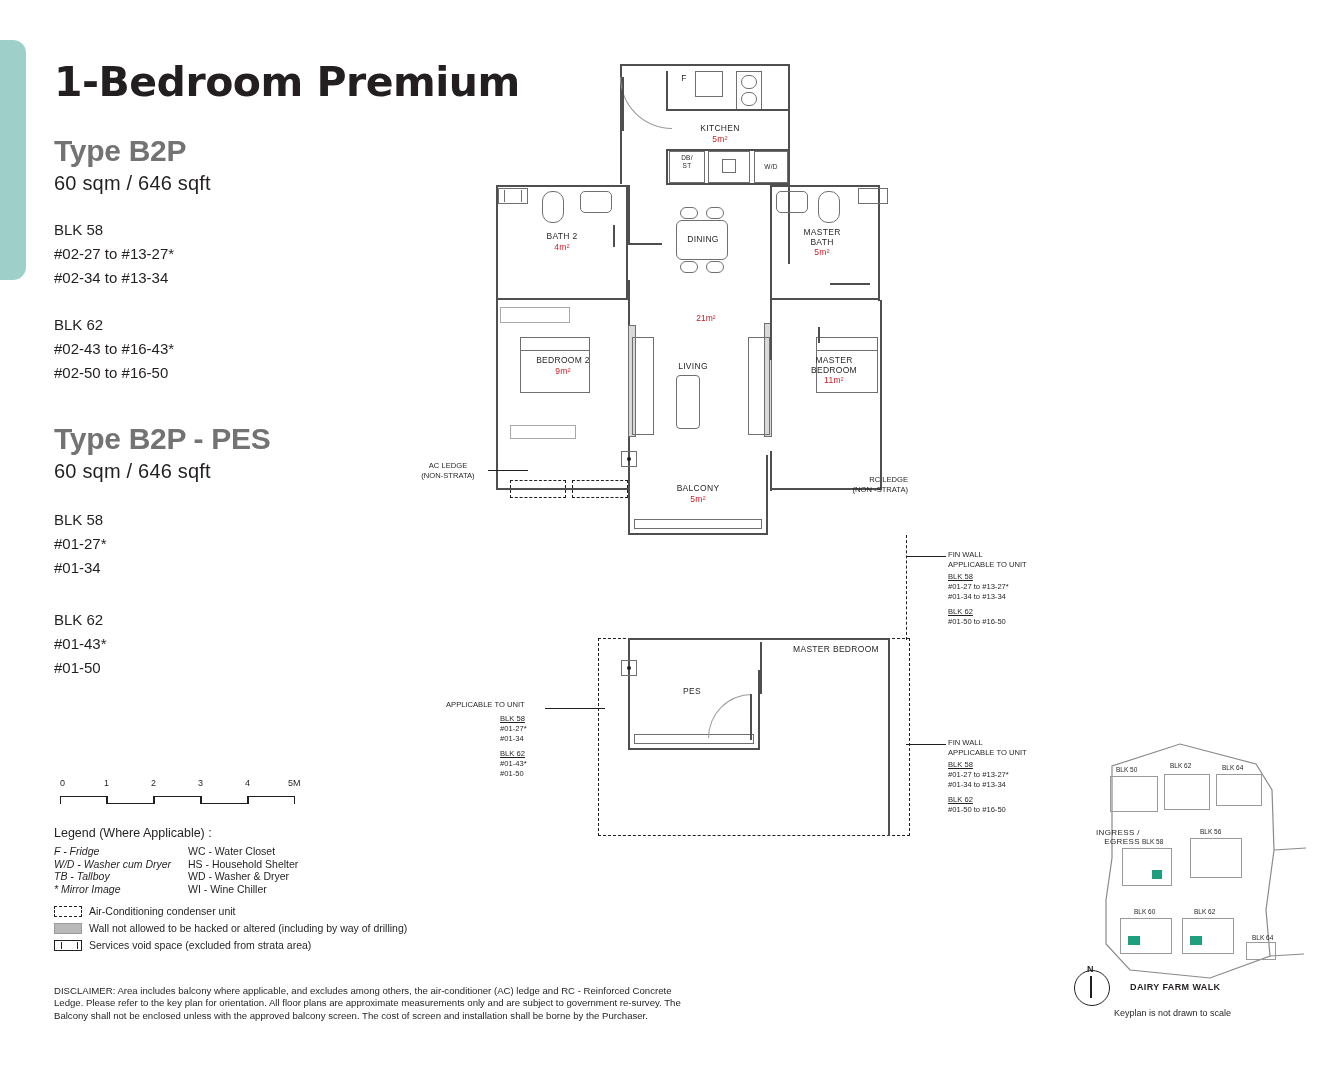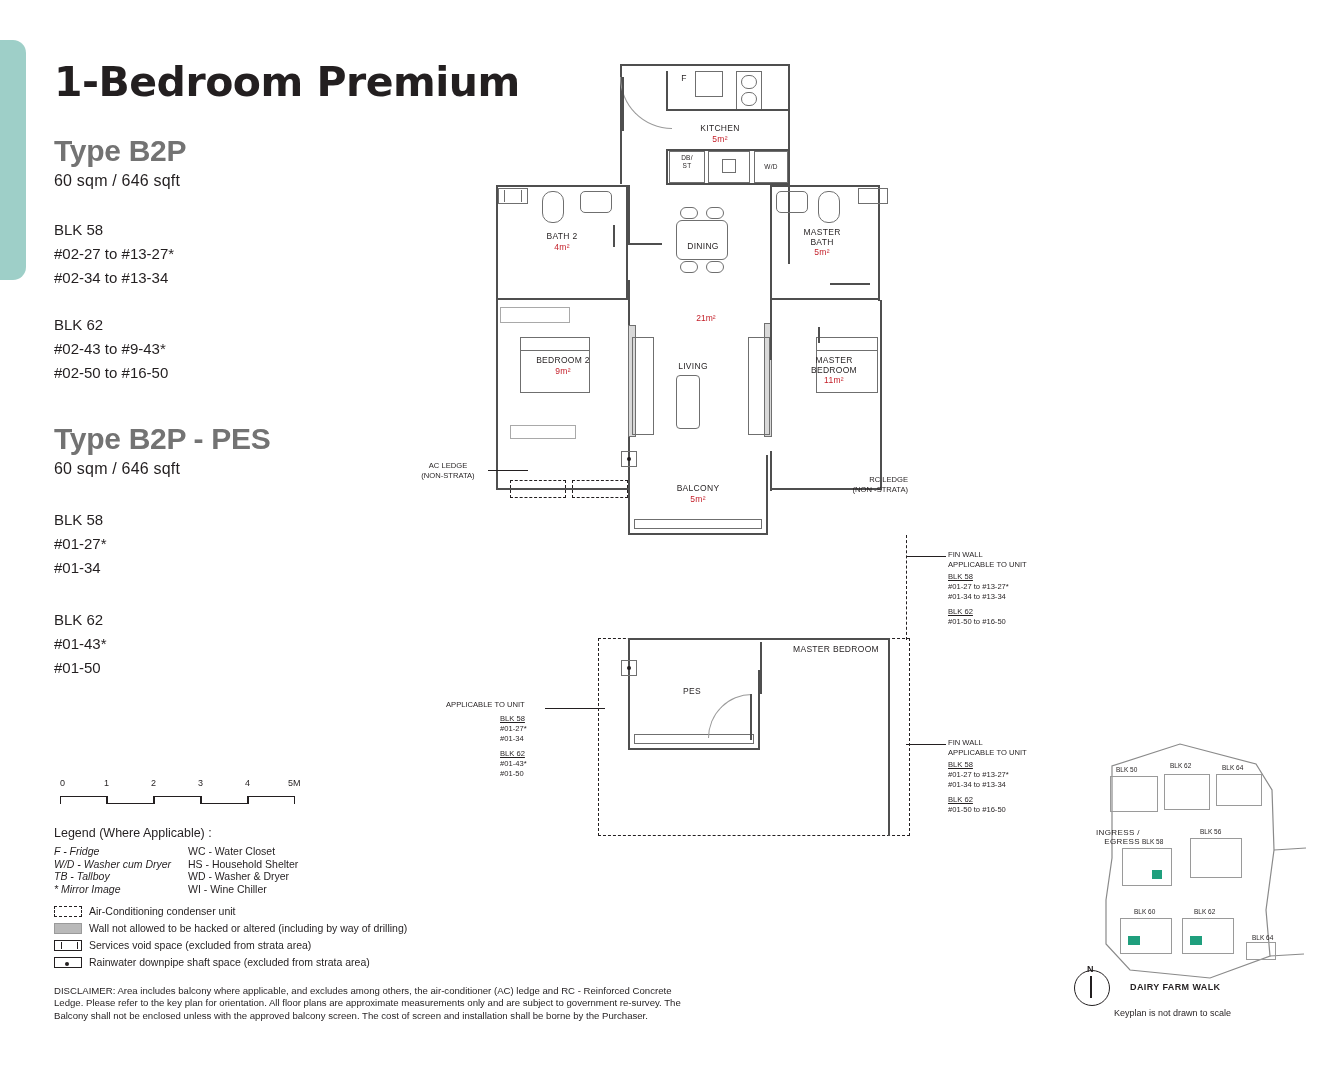--- a/index.html
+++ b/index.html
@@ -23,21 +23,21 @@
   .title-main{
     left:54px;top:58px;
     font-family:"DejaVu Sans", sans-serif;
     font-size:41px;font-weight:bold;letter-spacing:-0.5px;color:#231f20;
   }
   .type-head{
     font-family:"Liberation Sans", sans-serif;
     font-size:30px;font-weight:bold;color:#737373;letter-spacing:-0.3px;
   }
   .type-sub{
-    font-size:16px;color:#231f20;letter-spacing:.2px;
+    font-size:20px;color:#231f20;letter-spacing:.2px;
   }
   .blk-block{font-size:15px;line-height:24px;color:#231f20;}
   .blk-block .blk-title{margin-bottom:0px;}
 
   
   .scalebar{left:60px;top:790px;width:250px;height:24px;}
   .scalebar .lbl{position:absolute;top:-12px;font-size:9px;}
   .sb-seg{position:absolute;top:6px;height:8px;border:1px solid #231f20;box-sizing:border-box;}
 
   
@@ -85,21 +85,21 @@
 </div>
 
 <div class="abs blk-block" style="left:54px;top:218px;">
   <div class="blk-title">BLK 58</div>
   <div>#02-27 to #13-27*</div>
   <div>#02-34 to #13-34</div>
 </div>
 
 <div class="abs blk-block" style="left:54px;top:313px;">
   <div class="blk-title">BLK 62</div>
-  <div>#02-43 to #9-43*</div>
+  <div>#02-43 to #16-43*</div>
   <div>#02-50 to #16-50</div>
 </div>
 
 <div class="abs" style="left:54px;top:422px;">
   <div class="type-head">Type B2P - PES</div>
   <div class="type-sub" style="margin-top:4px;">60 sqm / 646 sqft</div>
 </div>
 
 <div class="abs blk-block" style="left:54px;top:508px;">
   <div class="blk-title">BLK 58</div>
@@ -150,24 +150,20 @@
     <span>Air-Conditioning condenser unit</span>
   </div>
   <div class="row">
     <span class="sw sw-solid"></span>
     <span>Wall not allowed to be hacked or altered (including by way of drilling)</span>
   </div>
   <div class="row">
     <span class="sw sw-void"></span>
     <span>Services void space (excluded from strata area)</span>
   </div>
-  <div class="row">
-    <span class="sw sw-rain"></span>
-    <span>Rainwater downpipe shaft space (excluded from strata area)</span>
-  </div>
 </div>
 
 <div class="abs disclaimer">DISCLAIMER: Area includes balcony where applicable, and excludes among others, the air-conditioner (AC) ledge and RC - Reinforced Concrete Ledge. Please refer to the key plan for orientation. All floor plans are approximate measurements only and are subject to government re-survey. The Balcony shall not be enclosed unless with the approved balcony screen. The cost of screen and installation shall be borne by the Purchaser.</div>
 
 <div class="abs" style="left:480px;top:55px;width:440px;height:500px;">
 
   <div class="wall" style="left:140px;top:9px;width:2px;height:120px;"></div>
   <div class="wall" style="left:140px;top:9px;width:170px;height:2px;"></div>
   <div class="wall" style="left:308px;top:9px;width:2px;height:200px;"></div>
   <div class="thin" style="left:215px;top:16px;width:28px;height:26px;"></div>
@@ -233,21 +229,21 @@
 
   <div class="wall" style="left:148px;top:225px;width:2px;height:210px;"></div>
   <div class="wall" style="left:148px;top:130px;width:2px;height:60px;"></div>
   <div class="wall" style="left:148px;top:188px;width:34px;height:2px;"></div>
 
   <div class="thin" style="left:196px;top:165px;width:52px;height:40px;border-radius:6px;"></div>
   <div class="thin" style="left:200px;top:152px;width:18px;height:12px;border-radius:6px;"></div>
   <div class="thin" style="left:226px;top:152px;width:18px;height:12px;border-radius:6px;"></div>
   <div class="thin" style="left:200px;top:206px;width:18px;height:12px;border-radius:6px;"></div>
   <div class="thin" style="left:226px;top:206px;width:18px;height:12px;border-radius:6px;"></div>
-  <div class="rm-lbl" style="left:186px;top:186px;width:74px;">DINING</div>
+  <div class="rm-lbl" style="left:186px;top:179px;width:74px;">DINING</div>
 
   <div class="rm-area abs" style="left:196px;top:258px;width:60px;text-align:center;">21m²</div>
   <div class="rm-lbl" style="left:178px;top:306px;width:70px;">LIVING</div>
   <div class="thin" style="left:196px;top:320px;width:24px;height:54px;border-radius:4px;"></div>
 
   <div class="wall" style="left:148px;top:270px;width:6px;height:110px;background:#d9d9d9;border:1px solid #6f6f6f;"></div>
   <div class="thin" style="left:152px;top:282px;width:22px;height:98px;"></div>
   <div class="wall" style="left:284px;top:268px;width:6px;height:112px;background:#d9d9d9;border:1px solid #6f6f6f;"></div>
   <div class="thin" style="left:268px;top:282px;width:22px;height:98px;"></div>
 

